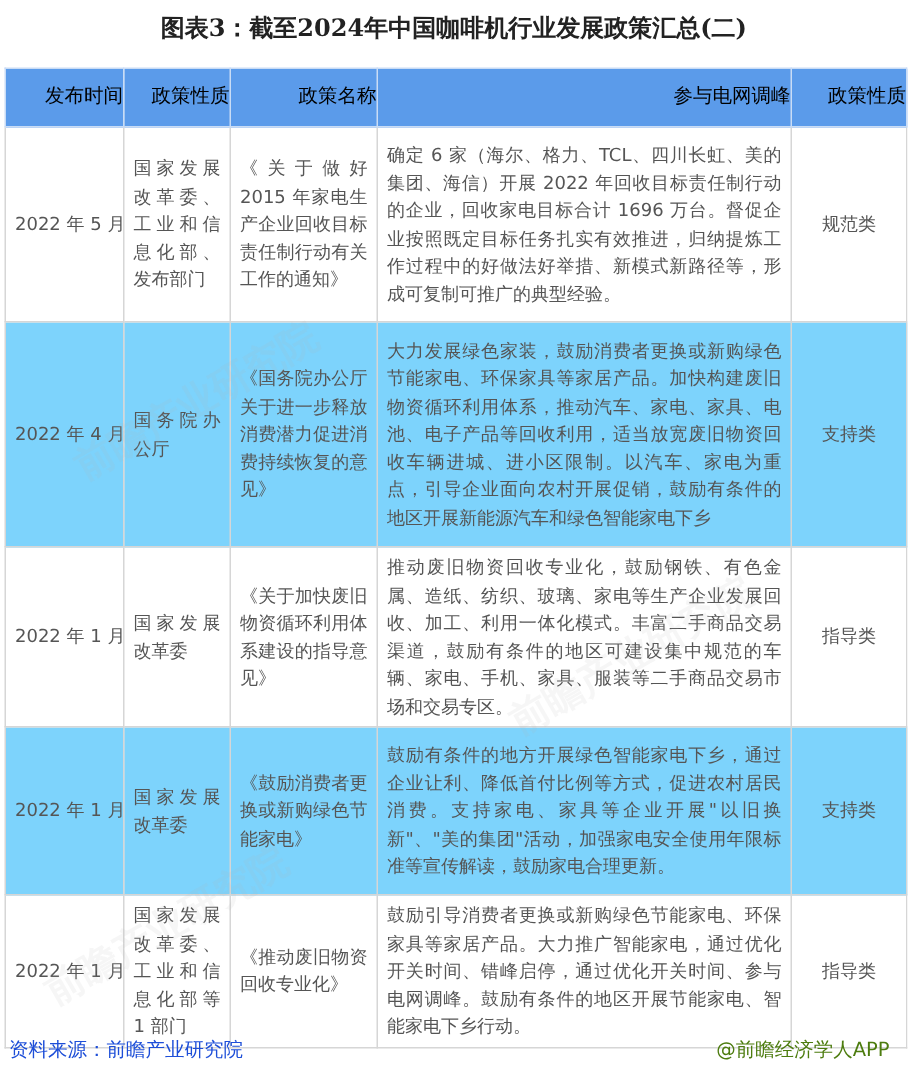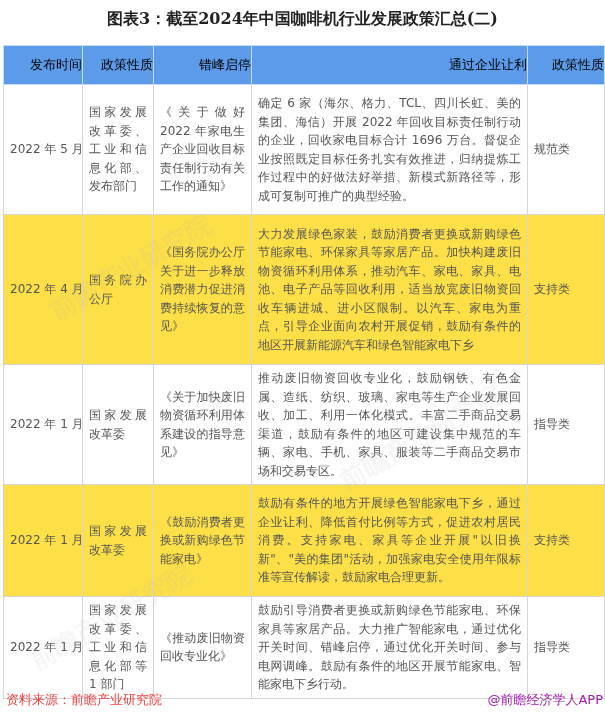--- a/index.html
+++ b/index.html
@@ -18,32 +18,32 @@
   }
   table.policy th, table.policy td {
     border: 1px solid #d6d6d6; font-size: 12px; line-height: 18.5px;
     vertical-align: middle;
   }
   table.policy th {
     background: #5b9bea; color: #000000; font-weight: normal; height: 39px;
     text-align: right; font-size: 13px; border-color: #c9dcf5;
   }
   table.policy td { padding: 4px 6px; color: #555555; }
-  table.policy tr.alt td { background: #fde047; }
+  table.policy tr.alt td { background: #7dd3fc; }
   td.c-date { text-align: center; padding: 4px 2px; white-space: nowrap; }
   td.c-dept { text-align: justify; }
   td.c-name { text-align: justify; }
   td.c-content { text-align: justify; padding: 4px 7px; }
-  td.c-type { text-align: left; padding-left: 8px; }
+  td.c-type { text-align: center; padding-left: 8px; }
 
   .footer-src {
-    position: absolute; left: 6px; top: 691px; font-size: 13px; color: #ef4444;
+    position: absolute; left: 6px; top: 691px; font-size: 13px; color: #1d4ed8;
   }
   .footer-brand {
-    position: absolute; right: 2px; top: 691px; font-size: 13px; color: #a21caf;
+    position: absolute; right: 12px; top: 691px; font-size: 13px; color: #4d7c0f;
   }
   .watermark {
     position: absolute; font-size: 26px; color: rgba(180,180,180,0.12);
     transform: rotate(-30deg); pointer-events: none; font-weight: bold; white-space: nowrap;
   }
 </style>
 </head>
 <body>
 
 <div class="title">图表3：截至2024年中国咖啡机行业发展政策汇总(二)</div>
@@ -53,30 +53,30 @@
     <col style="width:79px">
     <col style="width:71px">
     <col style="width:98px">
     <col style="width:276px">
     <col style="width:77px">
   </colgroup>
   <thead>
     <tr>
       <th>发布时间</th>
       <th>政策性质</th>
-      <th>错峰启停</th>
-      <th>通过企业让利</th>
+      <th>政策名称</th>
+      <th>参与电网调峰</th>
       <th>政策性质</th>
     </tr>
   </thead>
   <tbody>
     <tr style="height:130px">
       <td class="c-date">2022 年 5 月</td>
       <td class="c-dept">国家发展改革委、工业和信息化部、发布部门</td>
-      <td class="c-name">《关于做好 2022 年家电生产企业回收目标责任制行动有关工作的通知》</td>
+      <td class="c-name">《关于做好 2015 年家电生产企业回收目标责任制行动有关工作的通知》</td>
       <td class="c-content">确定 6 家（海尔、格力、TCL、四川长虹、美的集团、海信）开展 2022 年回收目标责任制行动的企业，回收家电目标合计 1696 万台。督促企业按照既定目标任务扎实有效推进，归纳提炼工作过程中的好做法好举措、新模式新路径等，形成可复制可推广的典型经验。</td>
       <td class="c-type">规范类</td>
     </tr>
     <tr class="alt" style="height:150px">
       <td class="c-date">2022 年 4 月</td>
       <td class="c-dept">国务院办公厅</td>
       <td class="c-name">《国务院办公厅关于进一步释放消费潜力促进消费持续恢复的意见》</td>
       <td class="c-content">大力发展绿色家装，鼓励消费者更换或新购绿色节能家电、环保家具等家居产品。加快构建废旧物资循环利用体系，推动汽车、家电、家具、电池、电子产品等回收利用，适当放宽废旧物资回收车辆进城、进小区限制。以汽车、家电为重点，引导企业面向农村开展促销，鼓励有条件的地区开展新能源汽车和绿色智能家电下乡</td>
       <td class="c-type">支持类</td>
     </tr>

